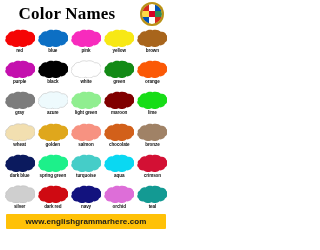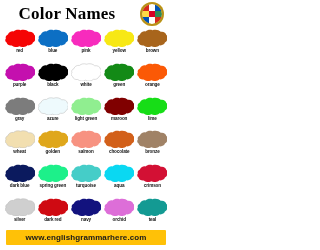--- a/index.html
+++ b/index.html
@@ -125,21 +125,21 @@
     color: #111111;
     text-align: center;
     line-height: 6px;
     white-space: nowrap;
     letter-spacing: -0.1px;
   }
 
   
   .footer {
     flex: 0 0 auto;
-    height: 20px;
+    height: 36px;
     padding: 0 6px 4px 6px;
     box-sizing: border-box;
   }
   .footer-bar {
     height: 15px;
     background: #ffc107;
     border-radius: 1px;
     display: flex;
     align-items: center;
     justify-content: center;

